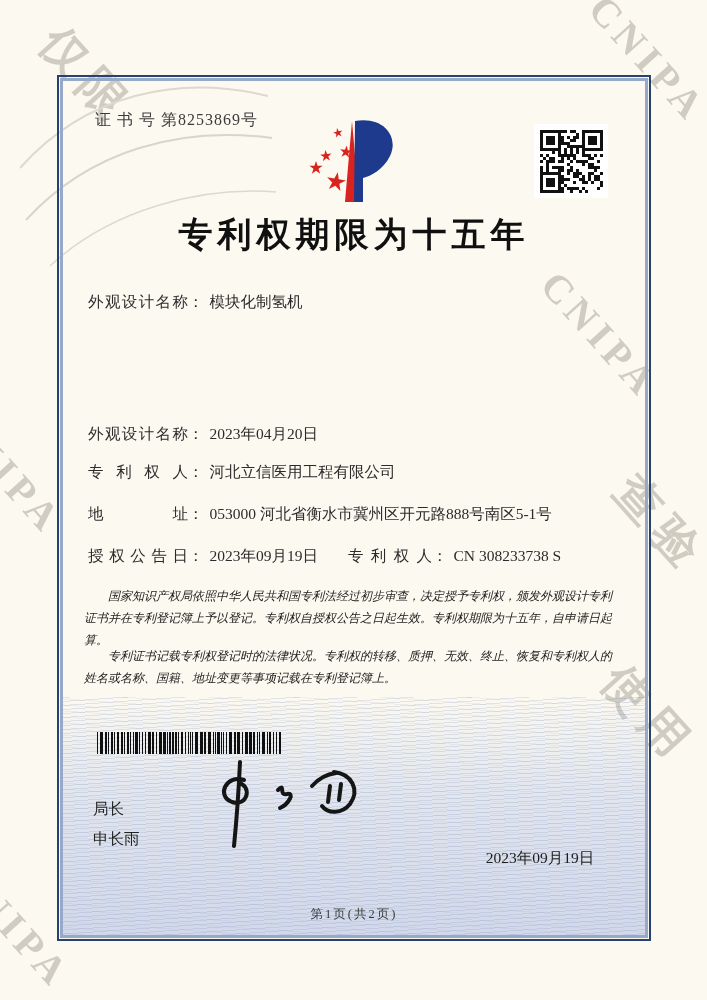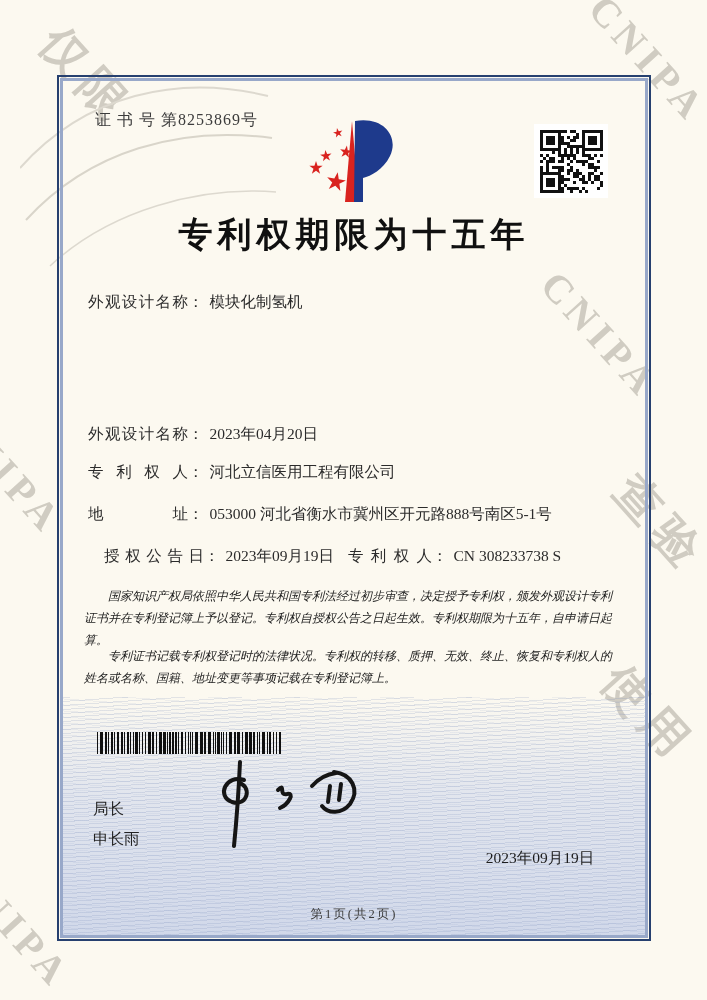--- a/index.html
+++ b/index.html
@@ -38,21 +38,21 @@
   .qr-box{position:absolute;left:534px;top:124px;width:74px;height:74px;background:#ffffff;z-index:3;
           display:flex;align-items:center;justify-content:center;}
   .title{position:absolute;left:57px;top:212px;width:594px;text-align:center;z-index:3;
          font-size:34px;font-weight:bold;color:#101010;letter-spacing:5px;}
 
   
   .field{position:absolute;left:88px;z-index:3;font-size:15.5px;color:#2b2b2b;white-space:nowrap;}
   .field .lab{display:inline-block;width:100px;text-align:justify;text-align-last:justify;vertical-align:bottom;}
   .field .colon{display:inline-block;}
   .field .val{margin-left:6px;}
-  .f0{top:292px;} .f1{top:342px;} .f2{top:384px;} .f3{top:424px;} .f4{top:462px;} .f5{top:504px;} .f6{top:546px;margin-left:16px;}
+  .f0{top:292px;} .f1{top:342px;} .f2{top:384px;} .f3{top:424px;} .f4{top:462px;} .f5{top:504px;} .f6{top:546px;}
   .field2{position:absolute;left:348px;top:546px;z-index:3;font-size:15.5px;color:#2b2b2b;white-space:nowrap;}
   .field2 .lab{display:inline-block;width:84px;text-align:justify;text-align-last:justify;vertical-align:bottom;}
   .field2 .val{margin-left:6px;}
 
   
   .para{position:absolute;left:84px;width:528px;z-index:3;font-size:12px;line-height:1.85;
         color:#1c1c1c;text-indent:2em;text-align:justify;font-style:italic;}
   .p1{top:585px;} .p2{top:646px;font-family:Liberation Mono, monospace;}
 
   

